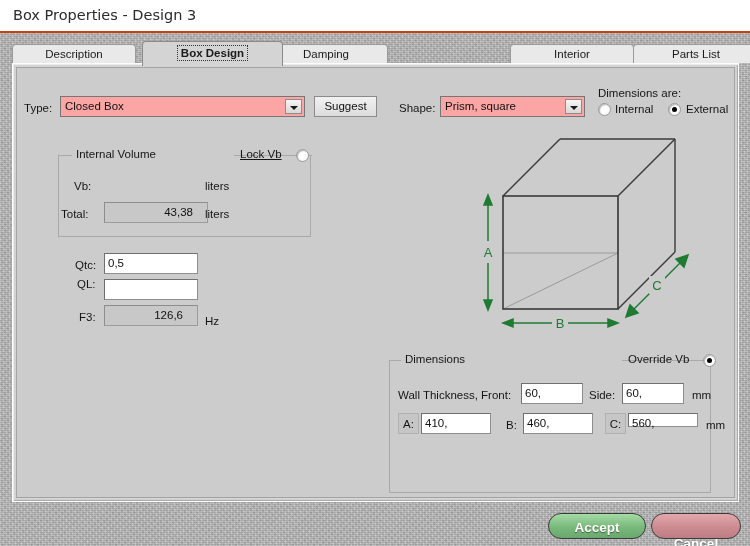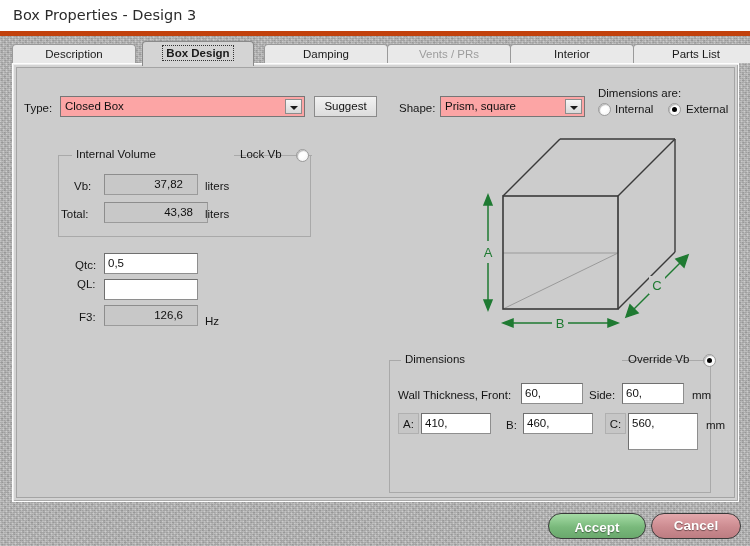--- a/index.html
+++ b/index.html
@@ -16,21 +16,21 @@
       repeating-linear-gradient(90deg, rgba(255,255,255,0.09) 0px, rgba(255,255,255,0.09) 1px, rgba(0,0,0,0.05) 1px, rgba(0,0,0,0.05) 3px),
       repeating-linear-gradient(45deg, rgba(255,255,255,0.07) 0px, rgba(255,255,255,0.07) 2px, rgba(0,0,0,0.045) 2px, rgba(0,0,0,0.045) 4px),
       repeating-linear-gradient(-45deg, rgba(255,255,255,0.05) 0px, rgba(255,255,255,0.05) 3px, rgba(0,0,0,0.04) 3px, rgba(0,0,0,0.04) 5px);
   }
 
   
   #titlebar {
     position: absolute; left: 0; top: 0;
     width: 750px; height: 31px;
     background: #ffffff;
-    border-bottom: 5px solid #c2410c;
+    border-bottom: 2px solid #c2410c;
   }
   #titlebar .title-text {
     position: absolute; left: 13px; top: 7px;
     font-size: 14.5px; color: #2b2b2b;
     font-family: "DejaVu Sans", sans-serif;
     white-space: nowrap;
   }
 
   
   #tabstrip {
@@ -226,28 +226,25 @@
 <body>
 
 <div id="titlebar">
   <div class="title-text">Box Properties - Design 3</div>
 </div>
 
 <div id="tabstrip">
   <div class="tab" style="left:0px; width:124px;">
     <span>Description</span>
   </div>
-  <div class="tab active" style="left:130px; width:112px;">
+  <div class="tab active" style="left:130px; width:141px;">
     <span class="tab-inner">Box Design</span>
   </div>
   <div class="tab" style="left:252px; width:124px;">
     <span>Damping</span>
-  </div>
-  <div class="tab disabled" style="left:375px; width:124px;">
-    <span>Vents / PRs</span>
   </div>
   <div class="tab" style="left:498px; width:124px;">
     <span>Interior</span>
   </div>
   <div class="tab" style="left:621px; width:126px;">
     <span>Parts List</span>
   </div>
 </div>
 
 <div id="panel">
@@ -269,26 +266,25 @@
     <span class="lbl" style="left:581px; top:19px;">Dimensions are:</span>
     <span class="radio" style="left:581px; top:35px;"></span>
     <span class="lbl" style="left:598px; top:35px;">Internal</span>
     <span class="radio checked" style="left:651px; top:35px;"></span>
     <span class="lbl" style="left:669px; top:35px;">External</span>
 
     <div class="group" style="left:41px; top:87px; width:253px; height:82px;">
       <span class="gtop-l" style="left:0px; width:13px;"></span>
       <span class="gtop-r" style="left:175px; width:78px;"></span>
       <span class="gtitle" style="left:17px;">Internal Volume</span>
-      <span class="gtitle" style="left:181px;">Lock Vb</span>
+      <span class="gtitle" style="left:181px;text-decoration:underline;">Lock Vb</span>
     </div>
     <span class="radio" style="left:279px; top:81px;"></span>
 
     <span class="lbl" style="left:57px; top:112px;">Vb:</span>
-    <div class="tf ro" style="left:87px; top:106px; width:94px; height:21px; padding-top:4px;">37,82</div>
     <span class="lbl" style="left:188px; top:112px;">liters</span>
 
     <span class="lbl" style="left:44px; top:140px;">Total:</span>
     <div class="tf ro" style="left:87px; top:134px; width:104px; height:21px; padding-top:4px;">43,38</div>
     <span class="lbl" style="left:188px; top:140px;">liters</span>
 
     <span class="lbl" style="left:58px; top:191px;">Qtc:</span>
     <div class="tf" style="left:87px; top:185px; width:94px; height:21px; padding-top:4px;">0,5</div>
 
     <span class="lbl" style="left:60px; top:210px;">QL:</span>
@@ -354,20 +350,20 @@
     <div class="tf" style="left:504px; top:315px; width:62px; height:21px; padding-top:4px;">60,</div>
     <span class="lbl" style="left:572px; top:321px;">Side:</span>
     <div class="tf" style="left:605px; top:315px; width:62px; height:21px; padding-top:4px;">60,</div>
     <span class="lbl" style="left:675px; top:321px;">mm</span>
 
     <div class="minibtn" style="left:381px; top:345px; width:21px; height:21px; padding-top:4px;">A:</div>
     <div class="tf" style="left:404px; top:345px; width:70px; height:21px; padding-top:4px;">410,</div>
     <span class="lbl" style="left:489px; top:351px;">B:</span>
     <div class="tf" style="left:506px; top:345px; width:70px; height:21px; padding-top:4px;">460,</div>
     <div class="minibtn" style="left:588px; top:345px; width:21px; height:21px; padding-top:4px;">C:</div>
-    <div class="tf" style="left:611px; top:345px; width:70px; height:37px; padding-top:4px;">560,</div>
+    <div class="tf" style="left:611px; top:345px; width:70px; height:14px; padding-top:4px;">560,</div>
     <span class="lbl" style="left:689px; top:351px;">mm</span>
 
   </div>
 </div>
 
 <div class="pillbtn" id="accept-button" style="left:548px; top:513px; width:98px; height:26px; padding-top:6px;">Accept</div>
-<div class="pillbtn" id="cancel-button" style="left:651px; top:513px; width:90px; height:26px; padding-top:4px;">Cancel</div>
+<div class="pillbtn" id="cancel-button" style="left:651px; top:513px; width:90px; height:26px; padding-top:22px;">Cancel</div>
 
 </body></html>

